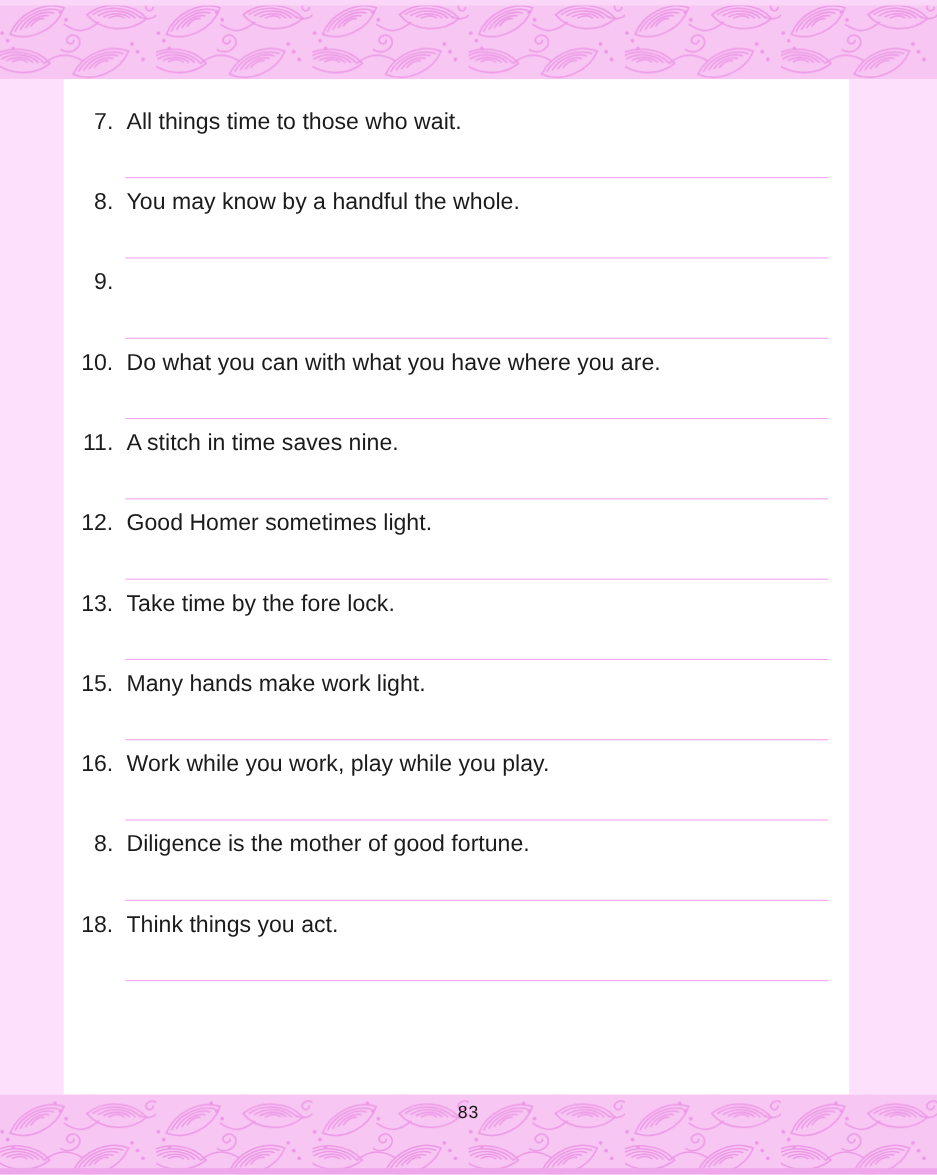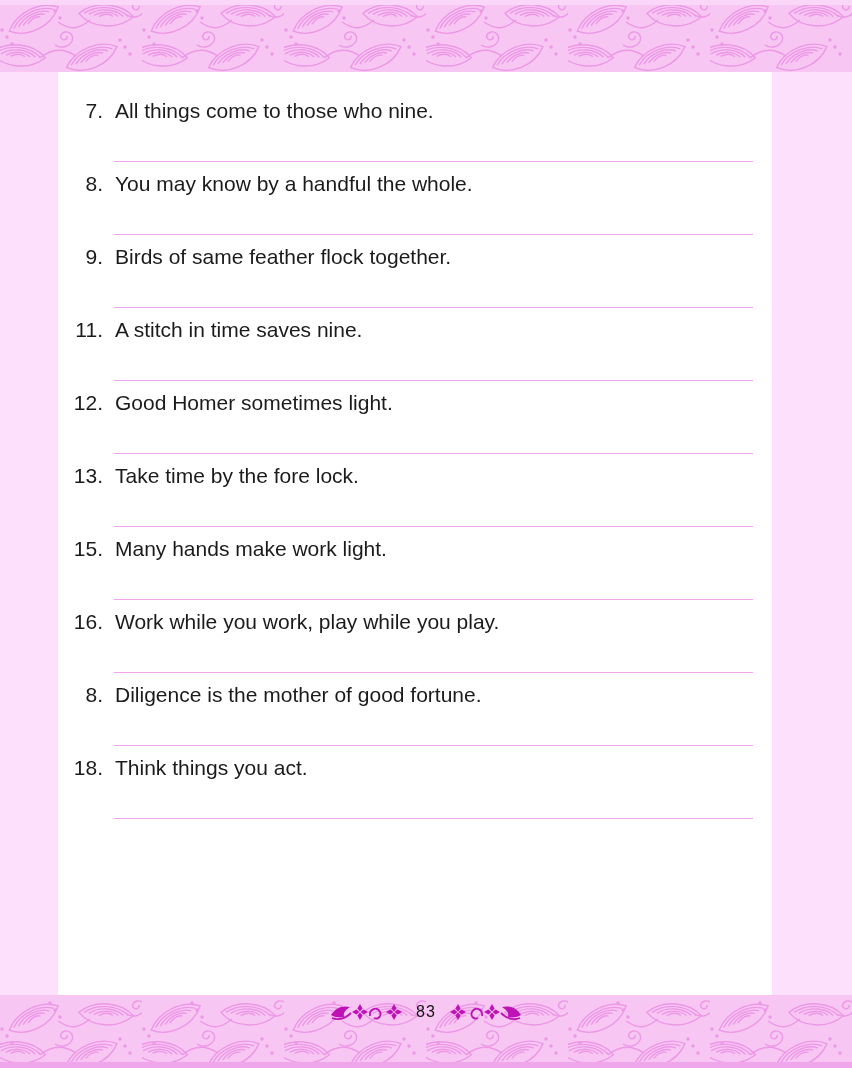--- a/index.html
+++ b/index.html
@@ -44,20 +44,21 @@
     left:56px; top:63px;
     width:639px; height:0;
     border-top:1.5px solid #F2A4EE;
   }
 
   .footer {
     position:absolute; top:5px; left:0; right:0;
     height:24px;
     display:flex; align-items:center; justify-content:center;
     gap:10px;
+    flex-direction:column;
   }
   .pagenum { font-size:16px; color:#141414; letter-spacing:1px; }
   .orn { display:block; }
   .orn-right { transform:scaleX(-1); }
 </style>
 </head>
 <body>
 
 <div class="page">
 
@@ -101,31 +102,35 @@
       <rect width="852" height="72" fill="url(#patT)"></rect>
       <rect width="852" height="5" fill="#FAD7F8"></rect>
     </svg>
   </div>
 
   <div class="content">
     <div class="panel">
 
       <div class="item">
         <span class="num">7.</span>
-        <span class="txt">All things come to those who nine.</span>
+        <span class="txt">All things time to those who wait.</span>
         <div class="answer-line"></div>
       </div>
       <div class="item">
         <span class="num">8.</span>
         <span class="txt">You may know by a handful the whole.</span>
         <div class="answer-line"></div>
       </div>
       <div class="item">
         <span class="num">9.</span>
-        <span class="txt">Birds of same feather flock together.</span>
+        <div class="answer-line"></div>
+      </div>
+      <div class="item">
+        <span class="num">10.</span>
+        <span class="txt">Do what you can with what you have where you are.</span>
         <div class="answer-line"></div>
       </div>
       <div class="item">
         <span class="num">11.</span>
         <span class="txt">A stitch in time saves nine.</span>
         <div class="answer-line"></div>
       </div>
       <div class="item">
         <span class="num">12.</span>
         <span class="txt">Good Homer sometimes light.</span>

